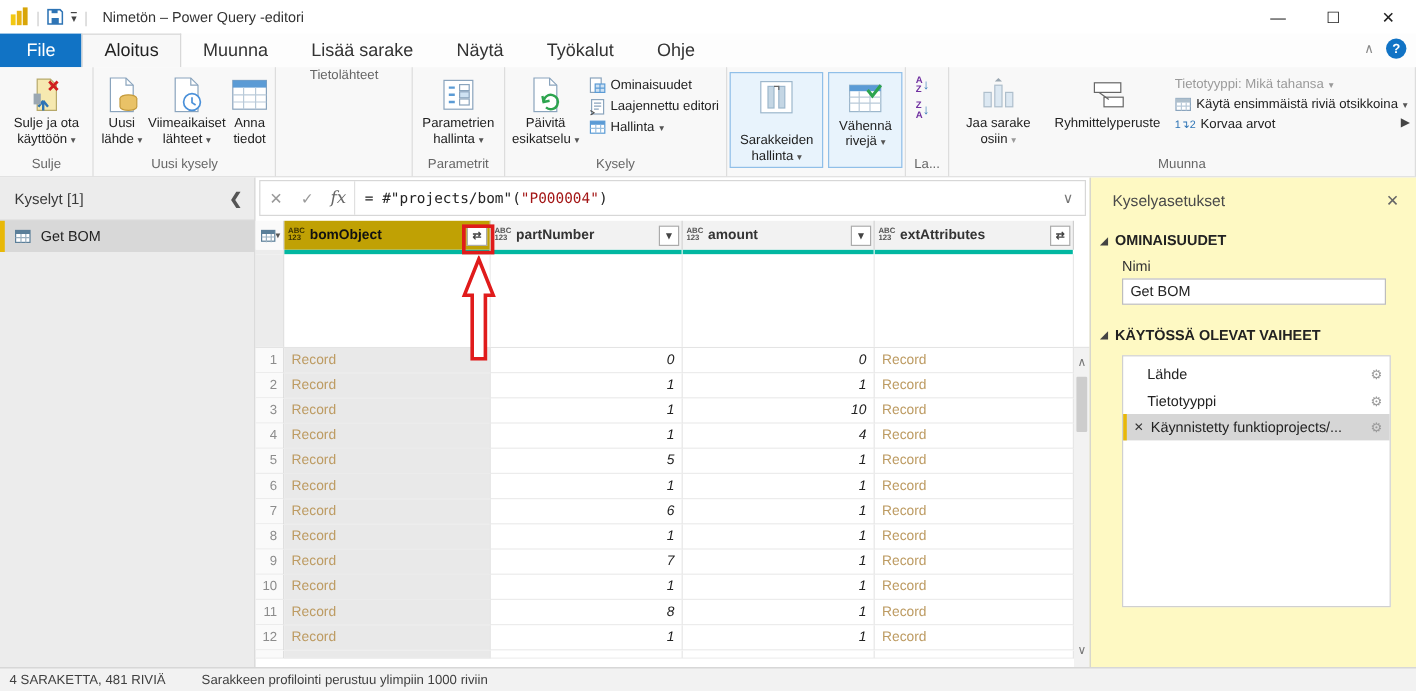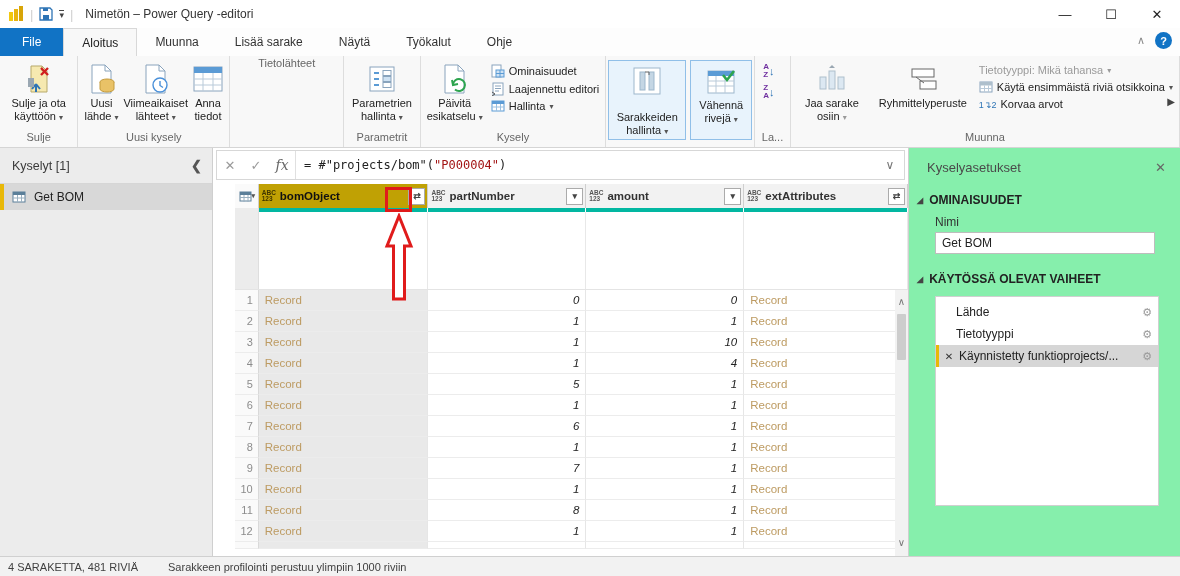--- a/index.html
+++ b/index.html
@@ -10,21 +10,21 @@
   .titlebar { position:absolute; left:0; top:0; width:1180px; height:28px; background:#fff; display:flex; align-items:center; }
   .tb-left { display:flex; align-items:center; gap:6px; padding-left:8px; }
   .tb-sep { color:#d0d0d0; font-size:13px; }
   .tb-title { font-size:12px; color:#333; margin-left:6px; }
   .qat-dd { font-size:9px; color:#444; border-top:1px solid #444; line-height:7px; padding-top:1px; }
   .win-btns { position:absolute; right:0; top:0; display:flex; height:28px; }
   .win-btn { width:46px; height:28px; display:flex; align-items:center; justify-content:center; font-size:13px; color:#222; cursor:default; }
 
   
   .tabstrip { position:absolute; left:0; top:28px; width:1180px; height:28px; background:#fdfdfd; display:flex; align-items:stretch; }
-  .tab { padding:0 18px; display:flex; align-items:center; font-size:12px; color:#333; }
+  .tab { padding:0 18px; display:flex; align-items:center; font-size:15px; color:#333; }
   .tab-file { background:#1173c5; color:#fff; padding:0 22px; }
   .tab-active { background:#f8f8f8; border:1px solid #d8d8d8; border-bottom:none; color:#222; }
   .strip-right { position:absolute; right:8px; top:32px; display:flex; align-items:center; gap:10px; }
   .rib-collapse { color:#8a8a8a; font-size:11px; }
   .help-bubble { width:17px; height:17px; border-radius:50%; background:#1173c5; color:#fff; font-weight:bold; font-size:11px; display:flex; align-items:center; justify-content:center; }
 
   
   .ribbon { position:absolute; left:0; top:56px; width:1180px; height:92px; background:#f8f8f8; border-bottom:1px solid #d5d5d5; display:flex; }
   .rgroup { position:relative; border-right:1px solid #ddd; display:flex; flex-direction:column; }
   .rgroup-body { flex:1; display:flex; align-items:flex-start; padding:3px 2px 0 2px; }
@@ -55,21 +55,21 @@
 
   
   .center { position:absolute; left:213px; top:0; width:695px; height:408px; background:#fff; }
   .fbar { position:absolute; left:3px; top:2px; width:689px; height:30px; background:#fff; border:1px solid #d7d7d7; display:flex; align-items:center; }
   .fbar-btn { width:26px; text-align:center; color:#9a9a9a; font-size:13px; }
   .fbar-fx { font-family:"DejaVu Serif", serif; font-style:italic; color:#666; font-size:14px; }
   .fbar-input { flex:1; align-self:stretch; border-left:1px solid #e0e0e0; display:flex; align-items:center; padding-left:8px; font-family:"DejaVu Sans Mono", monospace; font-size:12px; color:#222; }
   .fml-str { color:#a31515; }
   .fbar-dd { width:28px; text-align:center; color:#777; font-size:12px; }
 
-  .grid { position:absolute; left:0; top:36px; width:695px; height:372px;padding-left:22px; }
+  .grid { position:absolute; left:0; top:36px; width:695px; height:372px; }
   .gh { display:flex; height:24px; }
   .gh-cell { border-right:1px solid #cfcfcf; background:#f2f2f2; display:flex; align-items:center; padding:0 2px 0 3px; font-size:11.5px; font-weight:bold; color:#333; position:relative; }
   .gh-sel { background:#c0a104; color:#111; }
   .badge { display:flex; flex-direction:column; font-size:6.5px; line-height:6.5px; font-weight:bold; color:#555; margin-right:4px; }
   .gh-sel .badge { color:#3d3400; }
   .gh-name { flex:1; overflow:hidden; white-space:nowrap; }
   .hctrl { width:17px; height:17px; background:#fff; border:1px solid #ababab; display:flex; align-items:center; justify-content:center; font-size:9px; color:#444; }
   .gh-selector { justify-content:center; background:#fafafa; }
   .qualbar { display:flex; height:4px; }
   .qual-seg { background:#02b7a1; border-right:1px solid #fff; }
@@ -85,21 +85,21 @@
   .c-record { color:#bd9b62; padding-left:6px; }
   .c-selcol { background:#e9e9e9; }
   .c-value { justify-content:flex-end; padding-right:6px; font-style:italic; color:#222; }
 
   
   .vscroll { position:absolute; right:0; top:106px; width:13px; height:266px; background:#f2f2f2; }
   .vs-arrow { position:absolute; left:0; width:13px; text-align:center; color:#777; font-size:10px; }
   .vs-thumb { position:absolute; left:2px; width:9px; height:46px; background:#cdcdcd; border-radius:1px; }
 
   
-  .spane { position:absolute; left:908px; top:0; width:272px; height:408px; background:#86efac; border-left:1px solid #cfcfcf; }
+  .spane { position:absolute; left:908px; top:0; width:272px; height:408px; background:#fef9c3; border-left:1px solid #cfcfcf; }
   .spane-head { display:flex; align-items:center; justify-content:space-between; padding:12px 14px 10px 18px; color:#4a4a4a; font-size:13px; }
   .spane-close { color:#666; font-size:13px; }
   .sec-head { display:flex; align-items:center; gap:6px; padding:8px 0 6px 8px; font-weight:bold; font-size:12px; color:#222; }
   .sec-tri { font-size:8px; color:#444; }
   .field-label { padding:2px 0 3px 26px; color:#333; }
   .name-input { margin-left:26px; width:220px; height:22px; background:#fff; border:1px solid #bdbdbd; font-size:12px; padding:0 6px; color:#222; display:flex; align-items:center; }
   .link { margin:10px 0 4px 26px; color:#0078d7; font-size:12px; }
   .steps-box { margin:4px 0 0 26px; width:224px; height:210px; background:#fff; border:1px solid #d0d0d0; padding-top:4px; }
   .step { height:22px; display:flex; align-items:center; padding-right:6px; font-size:12px; color:#222; }
   .step .x { width:20px; text-align:center; color:#333; font-size:10px; visibility:hidden; }

